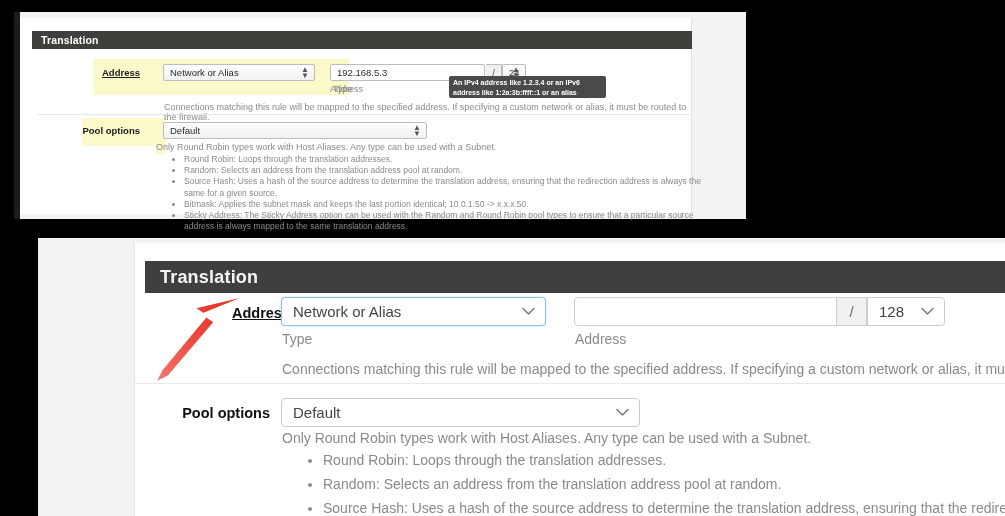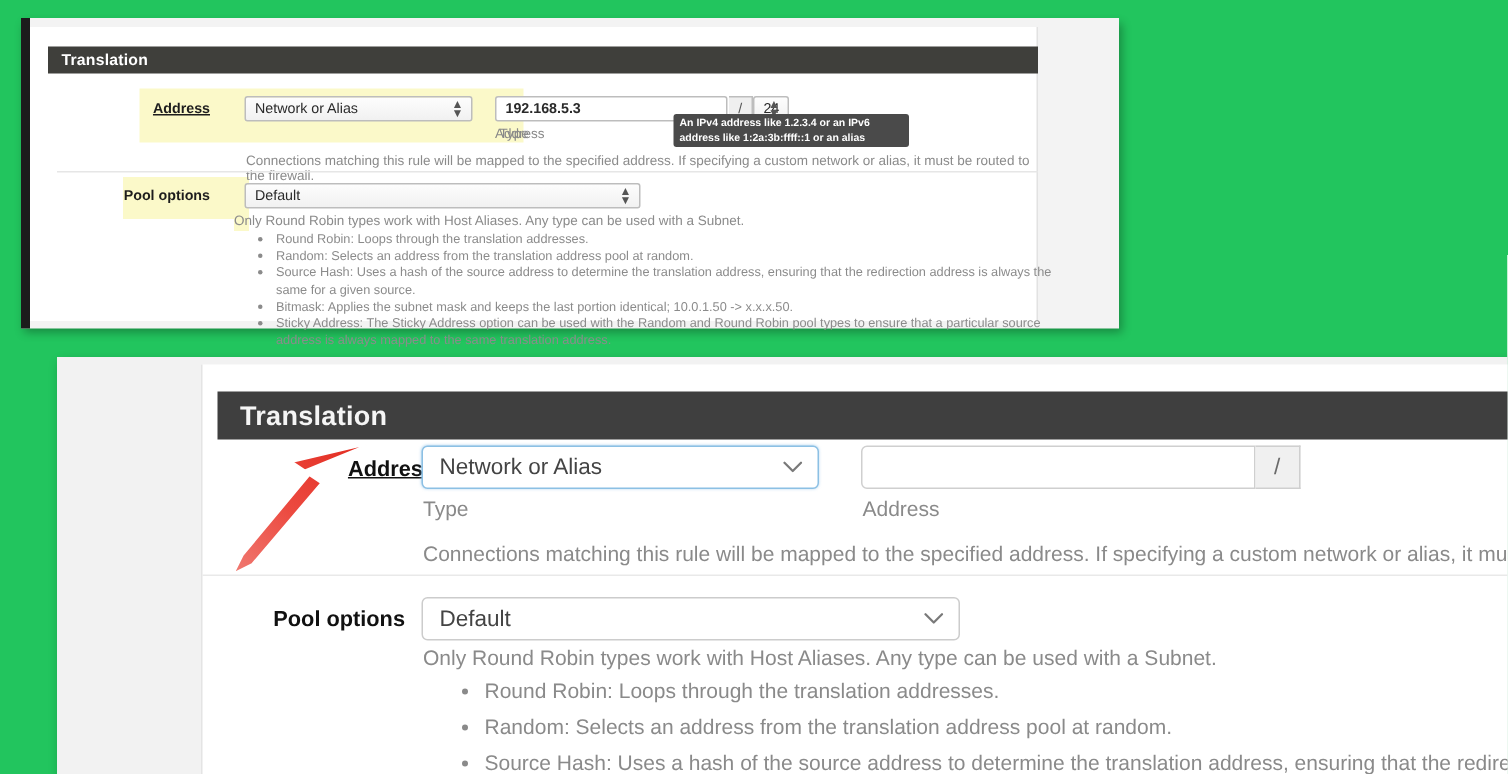--- a/index.html
+++ b/index.html
@@ -7,21 +7,21 @@
     margin: 0; padding: 0;
     width: 1005px; height: 516px;
     overflow: hidden;
     background: #ffffff;
     font-family: "Liberation Sans", sans-serif;
   }
 
   #stage {
     position: relative;
     width: 1005px; height: 516px;
-    background: #22c55e;
+    background: #000000;
   }
 
   
   #top-panel {
     position: absolute;
     left: 14px; top: 12px;
     width: 732px; height: 207px;
     background: #f3f3f3;
     box-shadow: 2px 3px 6px rgba(0,0,0,0.30);
     filter: blur(0.32px);
@@ -95,21 +95,20 @@
   .t-input {
     position: absolute;
     background: #ffffff;
     border: 1px solid #bdbdbd;
     border-radius: 2px;
     font-size: 9.5px;
     color: #2a2a2a;
     padding-left: 6px;
     line-height: 15px;
     height: 17px;
-    font-weight: bold;
   }
   #top-inp-addr { left: 310px; top: 46px; width: 155px; }
   #top-slash {
     position: absolute;
     left: 466px; top: 46px; width: 16px; height: 17px;
     background: #efefef;
     border: 1px solid #bdbdbd;
     border-left: none;
     font-size: 9.5px; color: #555;
     text-align: center; line-height: 15px;
@@ -391,20 +390,28 @@
           <svg width="13" height="9" viewBox="0 0 13 9" aria-hidden="true">
             <path d="M1 1.5 L6.5 7 L12 1.5" fill="none" stroke="#7a7a7a" stroke-width="1.5" stroke-linecap="round" stroke-linejoin="round"></path>
           </svg>
         </span>
       </div>
 
       <div id="b-inp-addr">
         <span></span>
       </div>
       <div id="b-slash">/</div>
+      <div class="b-select" id="b-sel-mask">
+        <span>128</span>
+        <span class="bcaret">
+          <svg width="13" height="9" viewBox="0 0 13 9" aria-hidden="true">
+            <path d="M1 1.5 L6.5 7 L12 1.5" fill="none" stroke="#7a7a7a" stroke-width="1.5" stroke-linecap="round" stroke-linejoin="round"></path>
+          </svg>
+        </span>
+      </div>
 
       <div class="b-sub" id="b-sub-type">Type</div>
       <div class="b-sub" id="b-sub-addr">Address</div>
 
       <div id="b-help-1">Connections matching this rule will be mapped to the specified address. If specifying a custom network or alias, it must b</div>
 
       <div id="b-divider-1"></div>
 
       <div id="b-lbl-pool">Pool options</div>
 

